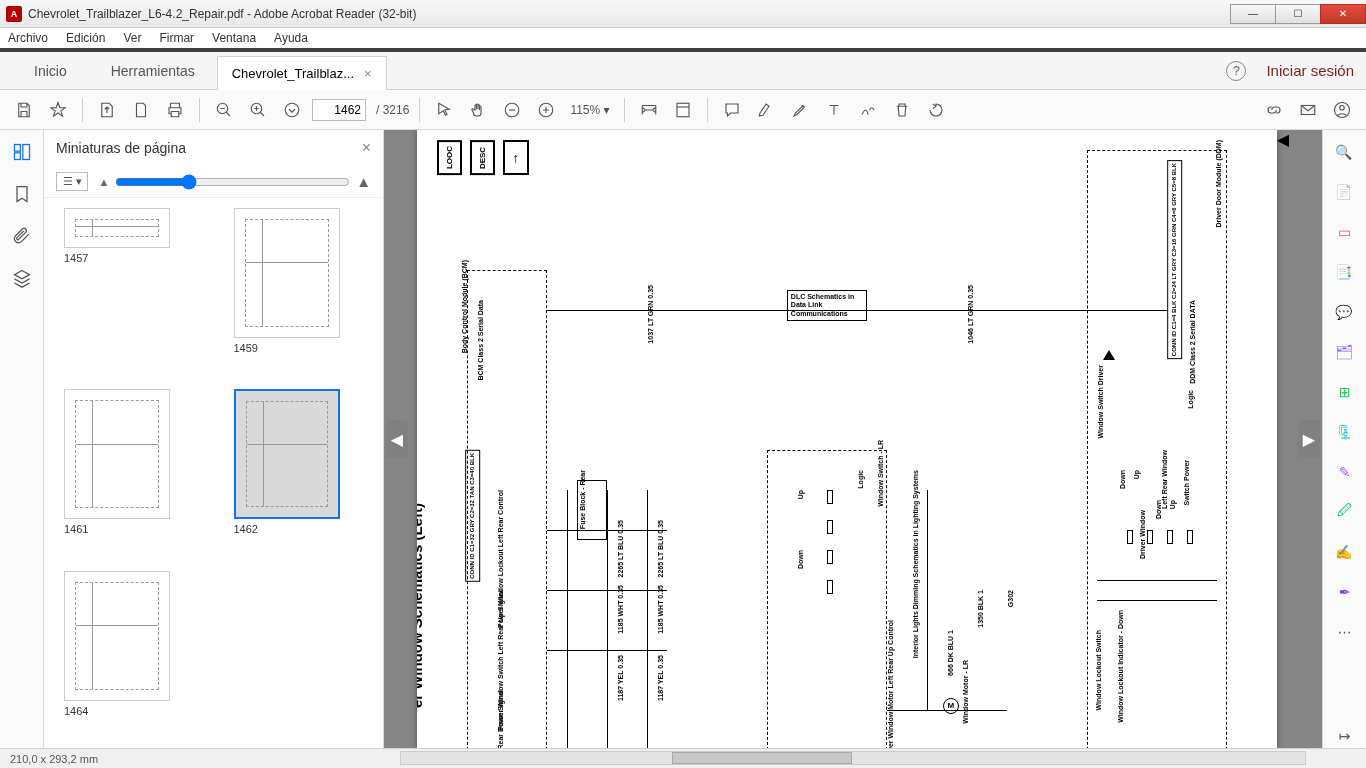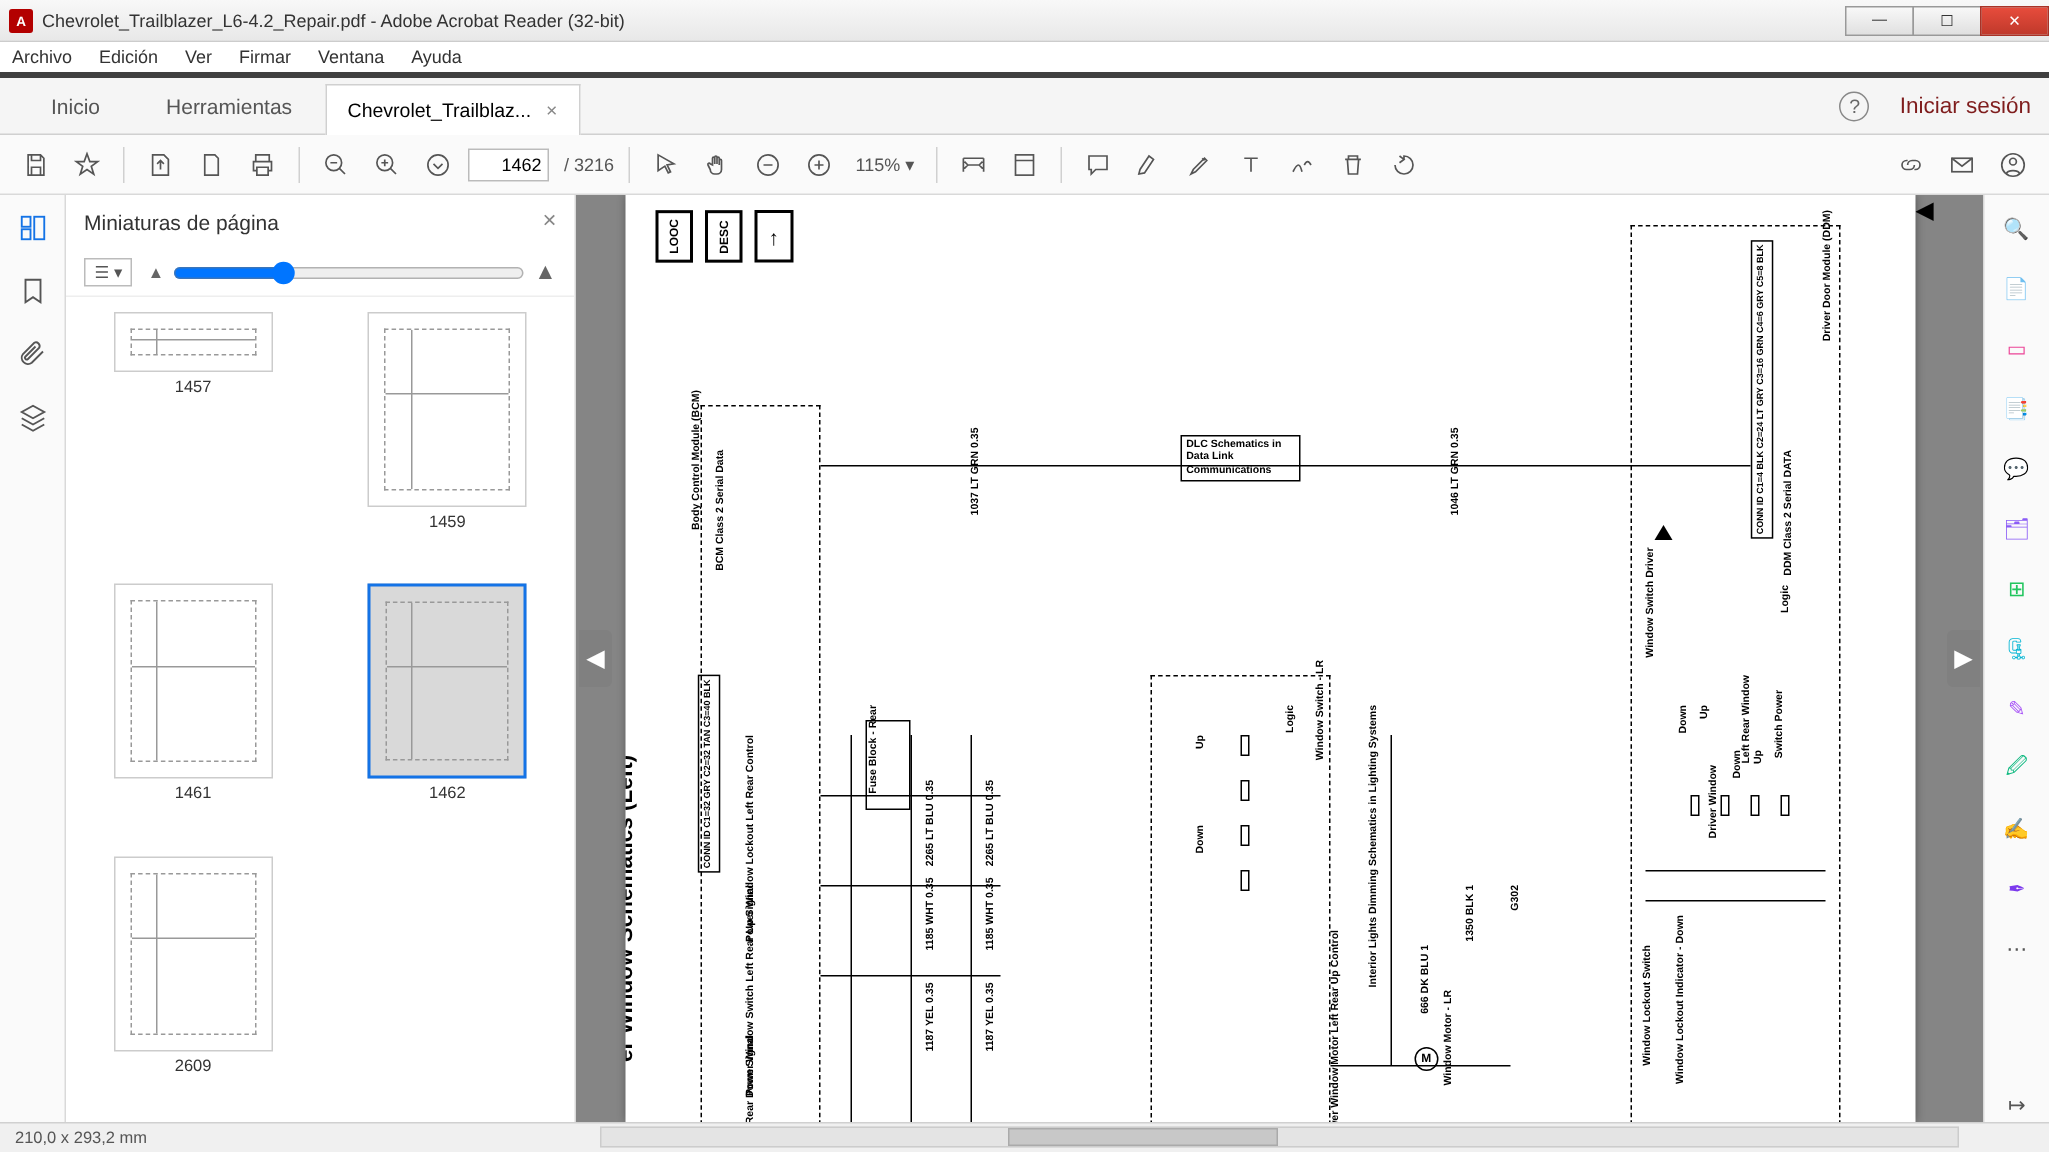--- a/index.html
+++ b/index.html
@@ -47,21 +47,21 @@
 
 .thumbs-panel { width: 340px; background: #fff; border-right: 1px solid #d9d9d9; display: flex; flex-direction: column; }
 .thumbs-header { height: 36px; display: flex; align-items: center; justify-content: space-between; padding: 0 12px; font-size: 14px; color: #333; }
 .thumbs-header .close-x { color: #888; cursor: pointer; font-size: 16px; }
 .thumbs-ctrl { height: 32px; display: flex; align-items: center; padding: 0 12px; gap: 10px; border-bottom: 1px solid #eee; }
 .thumbs-ctrl .opt-btn { border: 1px solid #bbb; padding: 2px 6px; font-size: 11px; color: #555; cursor: pointer; }
 .thumbs-ctrl .slider-wrap { flex: 1; display: flex; align-items: center; gap: 6px; }
 .thumbs-ctrl .mtn { font-size: 11px; color: #666; }
 .thumbs-ctrl input[type=range] { flex: 1; }
 .thumbs-grid { flex: 1; overflow: auto; padding: 10px 20px; display: grid; grid-template-columns: 1fr 1fr; gap: 14px 40px; }
-.thumb-item { display: flex; flex-direction: column; align-items: center; }
+.thumb-item { display: flex; flex-direction: column; }
 .thumb-page { width: 106px; height: 130px; border: 1px solid #ccc; background: #fff; position: relative; overflow: hidden; }
 .thumb-page.selected { border: 2px solid #1473e6; background: #d9d9d9; }
 .thumb-page .fake-schema { position: absolute; inset: 10px; border: 1px dashed #999; }
 .thumb-page .fake-schema::before, .thumb-page .fake-schema::after { content: ""; position: absolute; background: #999; }
 .thumb-page .fake-schema::before { left: 20%; top: 0; width: 1px; height: 100%; }
 .thumb-page .fake-schema::after { left: 0; top: 40%; width: 100%; height: 1px; }
 .thumb-label { font-size: 11px; color: #333; margin-top: 4px; }
 .thumb-item.partial .thumb-page { height: 40px; }
 
 
@@ -335,21 +335,21 @@
       <div class="thumb-item">
           <div class="thumb-page selected">
             <div class="fake-schema"></div>
           </div>
           <div class="thumb-label">1462</div>
         </div>
       <div class="thumb-item">
           <div class="thumb-page">
             <div class="fake-schema"></div>
           </div>
-          <div class="thumb-label">2609</div>
+          <div class="thumb-label">1464</div>
         </div>
 
     </div>
   </div>
 
   <div class="docview">
     <div class="nav-arrow left">◀</div>
     <div class="nav-arrow right">▶</div>
     <div class="page">
       <div class="schem-toolbar">

